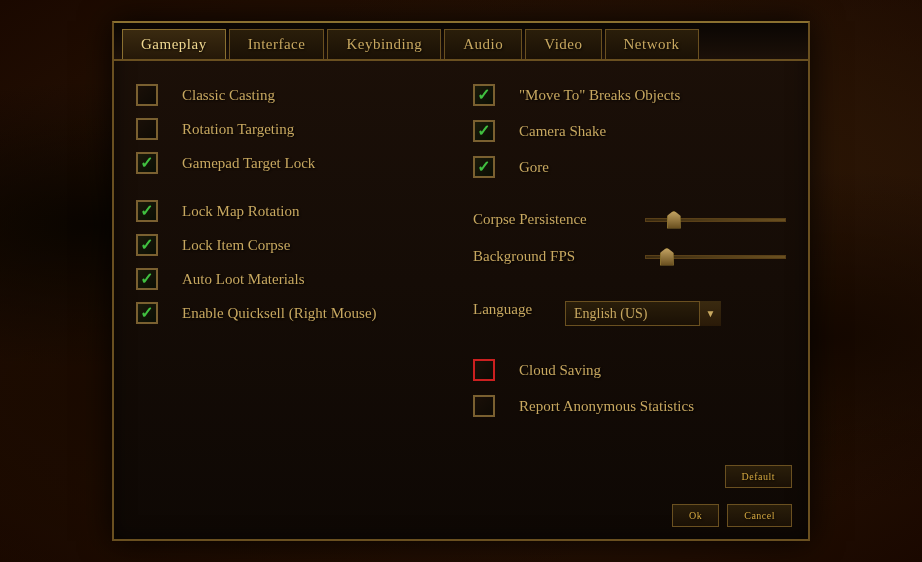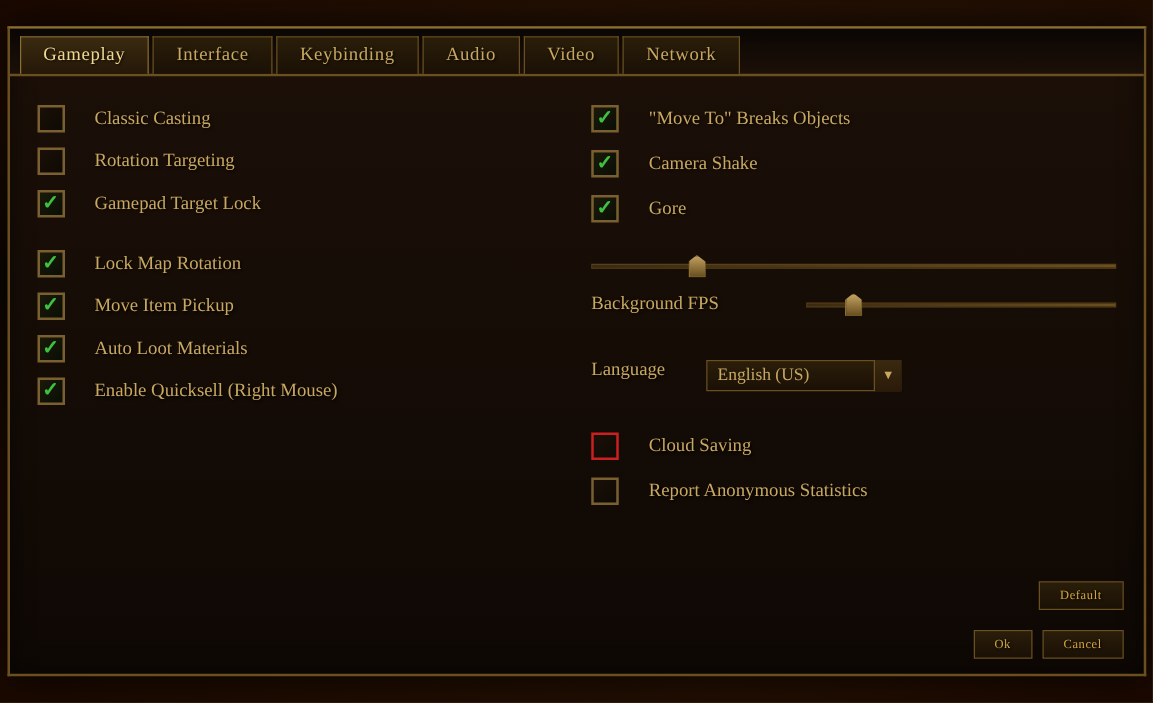--- a/index.html
+++ b/index.html
@@ -37,21 +37,21 @@
     .dialog-overlay {
       position: absolute;
       inset: 0;
       display: flex;
       align-items: center;
       justify-content: center;
       z-index: 10;
     }
 
     .dialog {
-      width: 911px;
+      width: 698px;
       background: linear-gradient(180deg, #1c1008 0%, #0e0804 100%);
       border: 2px solid #6a5020;
       border-top: 2px solid #8a7030;
       box-shadow: 0 0 30px rgba(0,0,0,0.8), inset 0 0 20px rgba(0,0,0,0.5);
       position: relative;
     }
 
     
     .tab-bar {
       display: flex;
@@ -297,21 +297,21 @@
             <div class="checkbox-box checked"></div>
             <span class="checkbox-label">Gamepad Target Lock</span>
           </div>
           <div class="section-gap"></div>
           <div class="checkbox-row">
             <div class="checkbox-box checked"></div>
             <span class="checkbox-label">Lock Map Rotation</span>
           </div>
           <div class="checkbox-row">
             <div class="checkbox-box checked"></div>
-            <span class="checkbox-label">Move Item Pickup</span>
+            <span class="checkbox-label">Lock Item Corpse</span>
           </div>
           <div class="checkbox-row">
             <div class="checkbox-box checked"></div>
             <span class="checkbox-label">Auto Loot Materials</span>
           </div>
           <div class="checkbox-row">
             <div class="checkbox-box checked"></div>
             <span class="checkbox-label">Enable Quicksell (Right Mouse)</span>
           </div>
         </div>
@@ -324,20 +324,21 @@
           <div class="checkbox-row">
             <div class="checkbox-box checked"></div>
             <span class="checkbox-label">Camera Shake</span>
           </div>
           <div class="checkbox-row">
             <div class="checkbox-box checked"></div>
             <span class="checkbox-label">Gore</span>
           </div>
           <div class="section-gap"></div>
           <div class="slider-row">
+            <span class="slider-label">Corpse Persistence</span>
             <div class="slider-track">
               <div class="slider-handle" style="left: 20%;"></div>
             </div>
           </div>
           <div class="slider-row">
             <span class="slider-label">Background FPS</span>
             <div class="slider-track">
               <div class="slider-handle" style="left: 15%;"></div>
             </div>
           </div>

